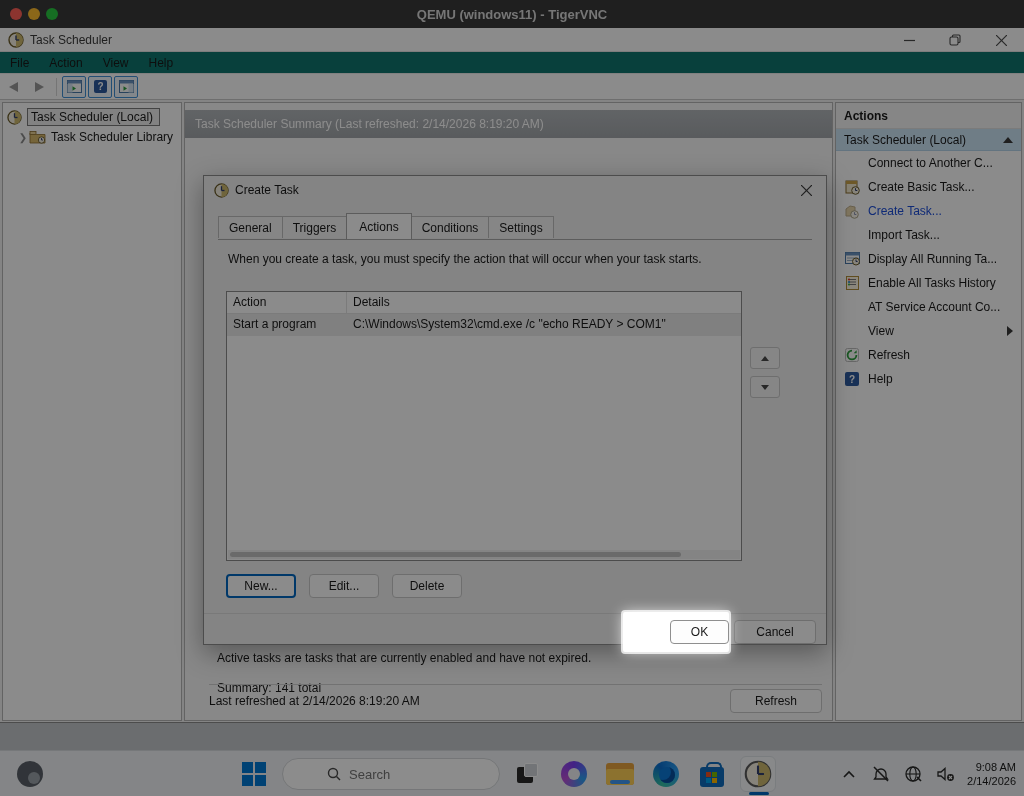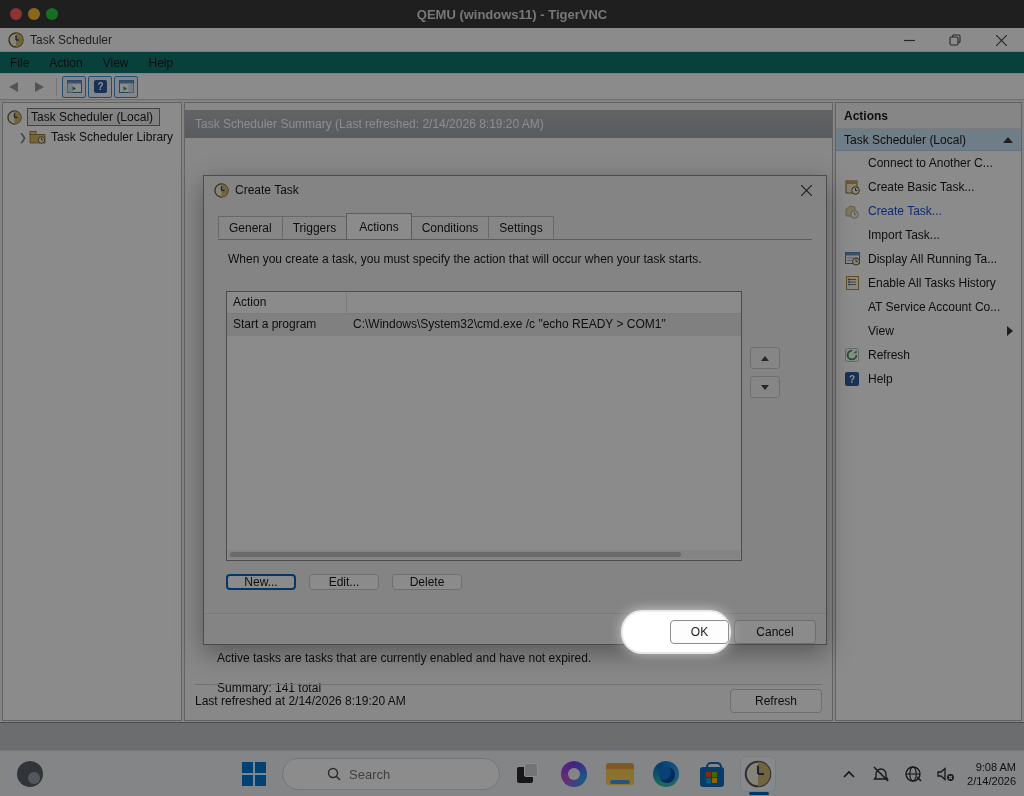--- a/index.html
+++ b/index.html
@@ -34,21 +34,21 @@
   
   .left-pane { position:absolute; left:2px; top:74px; width:180px; height:619px; background:#fdfdfd; border:1px solid #b5b5b5; }
   .tree-row { display:flex; align-items:center; height:20px; font-size:12px; color:#1a1a1a; padding-left:4px; }
   .tree-selected { border:1px solid #7a7a7a; background:#ededed; width:fit-content; padding-right:6px; }
   .tree-chevron { color:#8a8a8a; font-size:10px; width:12px; display:inline-block; text-align:center; }
 
   .main-pane { position:absolute; left:184px; top:74px; width:649px; height:619px; background:#f7f7f7; border:1px solid #b5b5b5; }
   .summary-band { position:absolute; left:0; top:0; width:100%; height:28px; background:linear-gradient(#b2b6ba,#a2a6aa);
     color:#ffffff; font-size:12px; display:flex; align-items:center; padding-left:10px;margin-top:7px; }
   .main-note { position:absolute; left:32px; font-size:12px; color:#1a1a1a; }
-  .status-row { position:absolute; left:10px; right:10px; bottom:4px; height:32px; border-top:1px solid #d0d0d0;
+  .status-row { position:absolute; left:24px; right:10px; bottom:4px; height:32px; border-top:1px solid #d0d0d0;
     display:flex; align-items:center; justify-content:space-between; font-size:12px; color:#1a1a1a; }
 
   .actions-pane { position:absolute; left:835px; top:74px; width:187px; height:619px; background:#fdfdfd; border:1px solid #b5b5b5; }
   .actions-header { height:26px; display:flex; align-items:center; padding-left:8px; font-size:12px; font-weight:bold; color:#1a1a1a; background:#f5f5f5; border-bottom:1px solid #e0e0e0;}
   .actions-group { height:22px; background:#cbe3f5; display:flex; align-items:center; justify-content:space-between; padding:0 8px; font-size:12px; color:#1a1a1a; border-bottom:1px solid #b5d4ea;}
   .group-collapse { width:0; height:0; border-left:5px solid transparent; border-right:5px solid transparent; border-bottom:6px solid #3a3a3a; }
   .action-row { height:24px; display:flex; align-items:center; font-size:12px; color:#1a1a1a; padding-left:8px; }
   .action-icon { width:16px; height:16px; margin-right:8px; display:flex; align-items:center; justify-content:center; flex:0 0 16px;}
   .action-label { white-space:nowrap; overflow:hidden; }
   .action-disabled { color:#1d4ed8; }
@@ -76,31 +76,31 @@
   .hthumb { position:absolute; left:2px; top:2px; width:88%; height:5px; background:#c2c2c2; border-radius:3px; }
 
   .updown { position:absolute; width:30px; height:22px; background:#f4f4f4; border:1px solid #c9c9c9; border-radius:3px;
     display:flex; align-items:center; justify-content:center; }
   .ud-up { left:546px; top:171px; } .ud-down { left:546px; top:200px; }
   .tri-up { width:0;height:0;border-left:4px solid transparent;border-right:4px solid transparent;border-bottom:5px solid #4a4a4a;}
   .tri-down{ width:0;height:0;border-left:4px solid transparent;border-right:4px solid transparent;border-top:5px solid #4a4a4a;}
 
   .btn { background:#fdfdfd; border:1px solid #c9c9c9; border-radius:4px; font-size:12px; color:#1a1a1a;
     display:flex; align-items:center; justify-content:center; font-family:inherit; }
-  .dlg-btn { position:absolute; width:70px; height:16px; top:398px; }
+  .dlg-btn { position:absolute; width:70px; height:24px; top:398px; }
   .btn-new { left:22px; border:2px solid #0067c0; }
   .btn-edit { left:105px; }
   .btn-del { left:188px; }
   .dlg-sep { position:absolute; left:0px; right:0px; top:437px; height:1px; background:#dddddd; }
 
   .btn-cancel { position:absolute; left:530px; top:444px; width:82px; height:24px; }
 
   
   .ok-wrap { position:absolute; left:419px; top:436px; width:106px; height:40px; z-index:60;
-    background:#ffffff; border-radius:19px; box-shadow:0 0 0 2px rgba(255,255,255,.75), 0 0 14px rgba(255,255,255,.8);
+    background:#ffffff; border-radius:2px; box-shadow:0 0 0 2px rgba(255,255,255,.75), 0 0 14px rgba(255,255,255,.8);
     display:flex; align-items:center; justify-content:center;padding-left:47px; }
   .btn-ok { width:90px; height:24px; background:#fdfdfd; border:1px solid #8f8f8f; border-radius:4px;
     font-size:12px; color:#1a1a1a; display:flex; align-items:center; justify-content:center; font-family:inherit;}
 
   
   .taskbar { position:absolute; left:0; top:750px; width:1024px; height:46px; background:#f0f3f6; border-top:1px solid #d8dbde; }
   .tb-left { position:absolute; left:8px; top:5px; width:44px; height:36px; display:flex; align-items:center; justify-content:center; border-radius:6px;}
   .widget-circle { width:26px; height:26px; border-radius:50%; background:#5a6068; position:relative; overflow:hidden;}
   .widget-circle::after { content:""; position:absolute; right:3px; bottom:3px; width:12px; height:12px; border-radius:50%; background:#9aa0a8; }
   .tb-center { position:absolute; left:236px; top:5px; height:36px; display:flex; align-items:center; gap:10px; }
@@ -380,20 +380,21 @@
         <span class="tab">Conditions</span>
         <span class="tab">Settings</span>
       </div>
       <div class="tab-underline"></div>
 
       <div class="dlg-instruction">When you create a task, you must specify the action that will occur when your task starts.</div>
 
       <div class="listbox">
         <div class="list-header">
           <div class="col-action">Action</div>
+          <div class="col-details">Details</div>
         </div>
         <div class="list-row">
           <div class="col-action" style="border-right:none;">Start a program</div>
           <div class="col-details">C:\Windows\System32\cmd.exe /c "echo READY &gt; COM1"</div>
         </div>
         <div class="hscroll">
             <div class="hthumb"></div>
           </div>
       </div>
 

